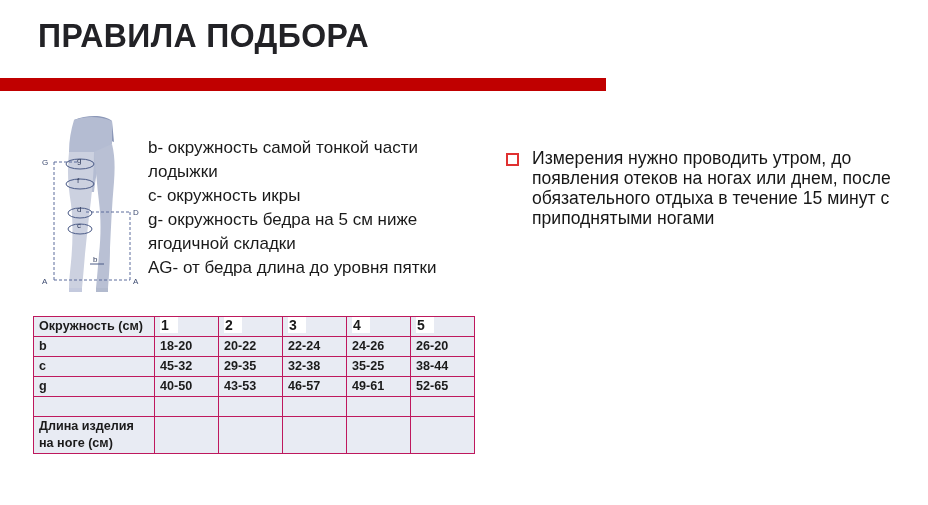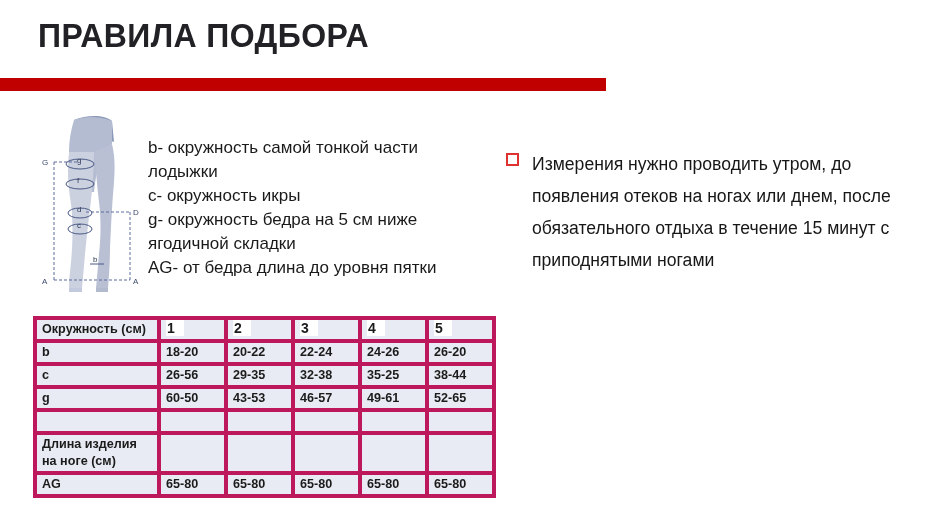--- a/index.html
+++ b/index.html
@@ -94,36 +94,36 @@
     position: absolute;
     left: 0px;
     top: 0px;
     width: 9px;
     height: 9px;
     border: 2px solid #e03131;
     background: #ffffff;
   }
   .bullet-text {
     font-size: 17.6px;
-    line-height: 32px;
+    line-height: 20px;
     color: #171717;
   }
 
   
   .size-table {
     position: absolute;
     left: 33px;
     top: 316px;
     border-collapse: collapse;
     background: #e8ebf3;
     table-layout: fixed;
   }
   .size-table td {
     background: #e8ebf3;
-    border: 4px solid #be185d;
+    border: 1px solid #be185d;
     padding: 1px 4px 1px 5px;
     font-size: 12.6px;
     line-height: 17px;
     vertical-align: top;
     color: #1b1b1b;
     height: 17px;
   }
   .size-table td.label-col { width: 111px; font-weight: bold; }
   .size-table td.data-col  { width: 54px; font-weight: bold; }
   .size-table tr.head-row td { font-weight: bold; }
@@ -218,30 +218,30 @@
       <td class="label-col">b</td>
       <td class="data-col">18-20</td>
       <td class="data-col">20-22</td>
       <td class="data-col">22-24</td>
       <td class="data-col">24-26</td>
       <td class="data-col">26-20</td>
     </tr>
 
     <tr>
       <td class="label-col">c</td>
-      <td class="data-col">26-56</td>
+      <td class="data-col">45-32</td>
       <td class="data-col">29-35</td>
       <td class="data-col">32-38</td>
       <td class="data-col">35-25</td>
       <td class="data-col">38-44</td>
     </tr>
 
     <tr>
       <td class="label-col">g</td>
-      <td class="data-col">60-50</td>
+      <td class="data-col">40-50</td>
       <td class="data-col">43-53</td>
       <td class="data-col">46-57</td>
       <td class="data-col">49-61</td>
       <td class="data-col">52-65</td>
     </tr>
 
     <tr class="spacer-row">
       <td class="label-col empty"></td>
       <td class="data-col empty"></td>
       <td class="data-col empty"></td>
@@ -252,22 +252,14 @@
 
     <tr class="tall-row">
       <td class="label-col">Длина изделия на ноге (см)</td>
       <td class="data-col empty"></td>
       <td class="data-col empty"></td>
       <td class="data-col empty"></td>
       <td class="data-col empty"></td>
       <td class="data-col empty"></td>
     </tr>
 
-    <tr>
-      <td class="label-col">AG</td>
-      <td class="data-col">65-80</td>
-      <td class="data-col">65-80</td>
-      <td class="data-col">65-80</td>
-      <td class="data-col">65-80</td>
-      <td class="data-col">65-80</td>
-    </tr>
   </tbody>
 </table>
 
 </body></html>

